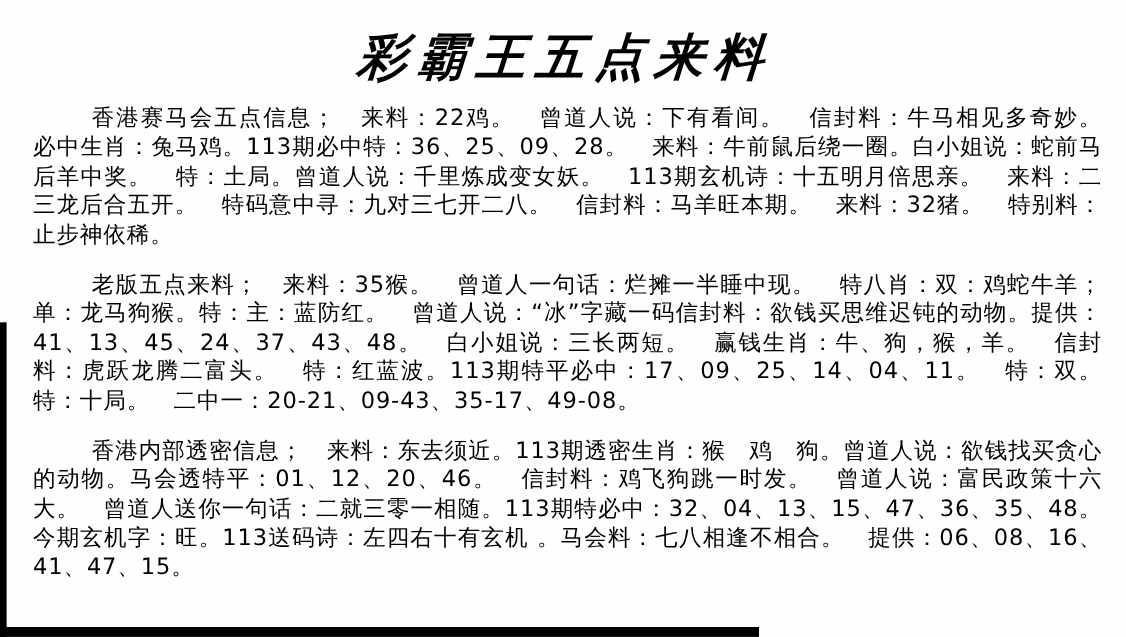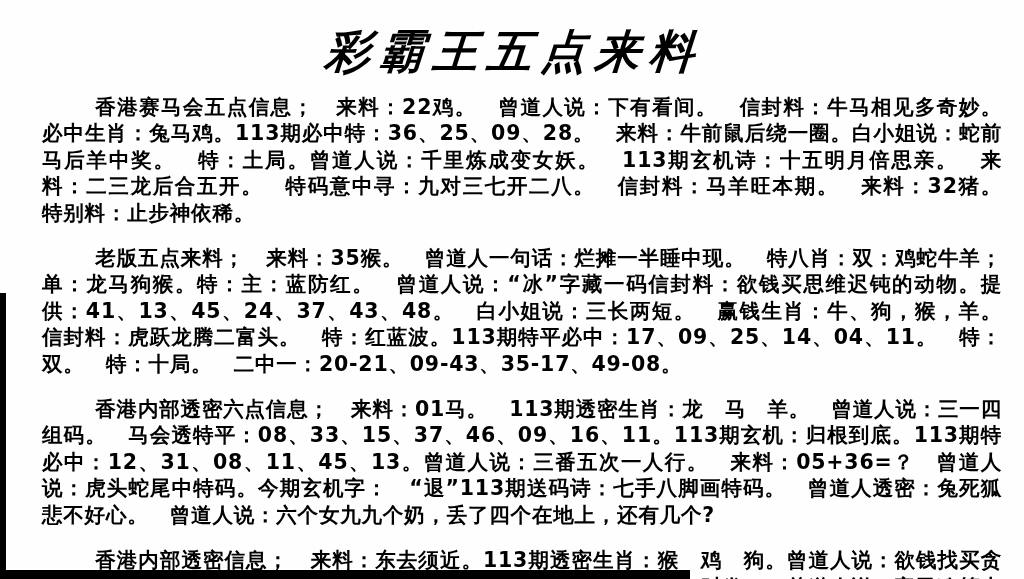--- a/index.html
+++ b/index.html
@@ -29,27 +29,27 @@
     font-size: 45px;
     font-weight: 900;
     font-style: italic;
     letter-spacing: 9px;
     margin: 8px 0 12px 0;
     transform: skewX(-4deg);
     white-space: nowrap;
   }
   p.para {
     font-size: 20.5px;
-    font-weight: 700;
+    font-weight: 400;
     line-height: 26.4px;
     text-align: justify;
     text-justify: inter-character;
     text-indent: 2.6em;
     letter-spacing: 0.8px;
-    margin: 0 0 19px 16px;
+    margin: 0 0 19px 4px;
     word-break: break-all;
   }
   .edge-left {
     position: absolute;
     left: 0;
     top: 293px;
     width: 6px;
     height: 286px;
     background: #000;
   }
@@ -66,21 +66,20 @@
 <body>
 
 <div class="sheet">
 
   <div class="title">彩霸王五点来料</div>
 
   <p class="para">香港赛马会五点信息；　来料：22鸡。　曾道人说：下有看间。　信封料：牛马相见多奇妙。　必中生肖：兔马鸡。113期必中特：36、25、09、28。　来料：牛前鼠后绕一圈。白小姐说：蛇前马后羊中奖。　特：土局。曾道人说：千里炼成变女妖。　113期玄机诗：十五明月倍思亲。　来料：二三龙后合五开。　特码意中寻：九对三七开二八。　信封料：马羊旺本期。　来料：32猪。　特别料：止步神依稀。</p>
 
   <p class="para">老版五点来料；　来料：35猴。　曾道人一句话：烂摊一半睡中现。　特八肖：双：鸡蛇牛羊；单：龙马狗猴。特：主：蓝防红。　曾道人说：“冰”字藏一码信封料：欲钱买思维迟钝的动物。提供：41、13、45、24、37、43、48。　白小姐说：三长两短。　赢钱生肖：牛、狗，猴，羊。　信封料：虎跃龙腾二富头。　特：红蓝波。113期特平必中：17、09、25、14、04、11。　特：双。　特：十局。　二中一：20-21、09-43、35-17、49-08。</p>
 
-  <p class="para">香港内部透密六点信息；　来料：01马。　113期透密生肖：龙　马　羊。　曾道人说：三一四组码。　马会透特平：08、33、15、37、46、09、16、11。113期玄机：归根到底。113期特必中：12、31、08、11、45、13。曾道人说：三番五次一人行。　来料：05+36=？　曾道人说：虎头蛇尾中特码。今期玄机字：　“退”113期送码诗：七手八脚画特码。　曾道人透密：兔死狐悲不好心。　曾道人说：六个女九九个奶，丢了四个在地上，还有几个?</p>
 
   <p class="para">香港内部透密信息；　来料：东去须近。113期透密生肖：猴　鸡　狗。曾道人说：欲钱找买贪心的动物。马会透特平：01、12、20、46。　信封料：鸡飞狗跳一时发。　曾道人说：富民政策十六大。　曾道人送你一句话：二就三零一相随。113期特必中：32、04、13、15、47、36、35、48。　今期玄机字：旺。113送码诗：左四右十有玄机 。马会料：七八相逢不相合。　提供：06、08、16、41、47、15。</p>
 
   <div class="edge-left"></div>
 
   <div class="edge-bottom"></div>
 
 </div>
 
 </body></html>

